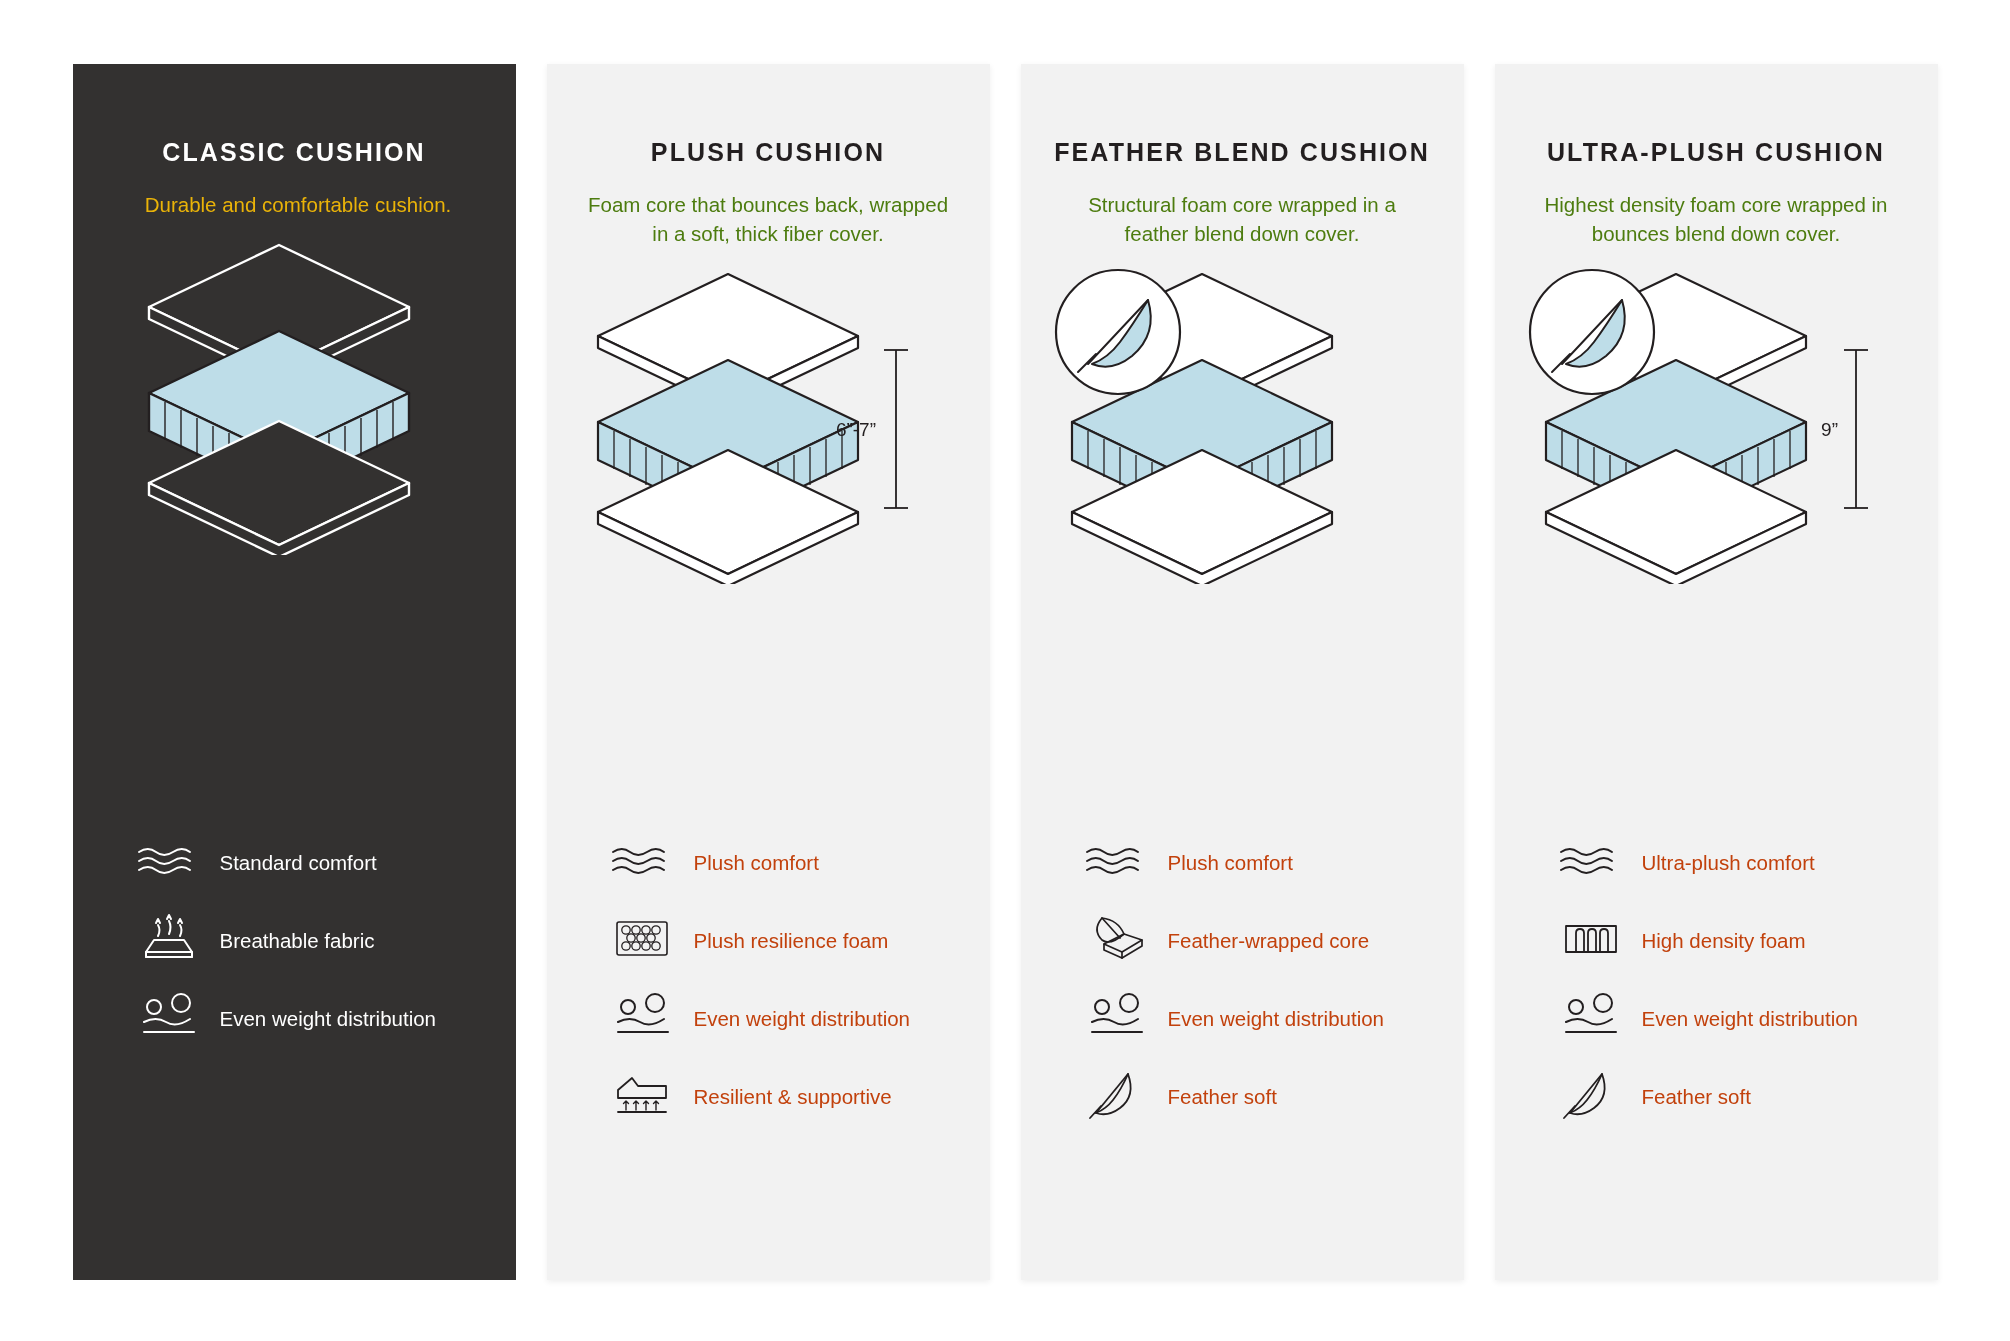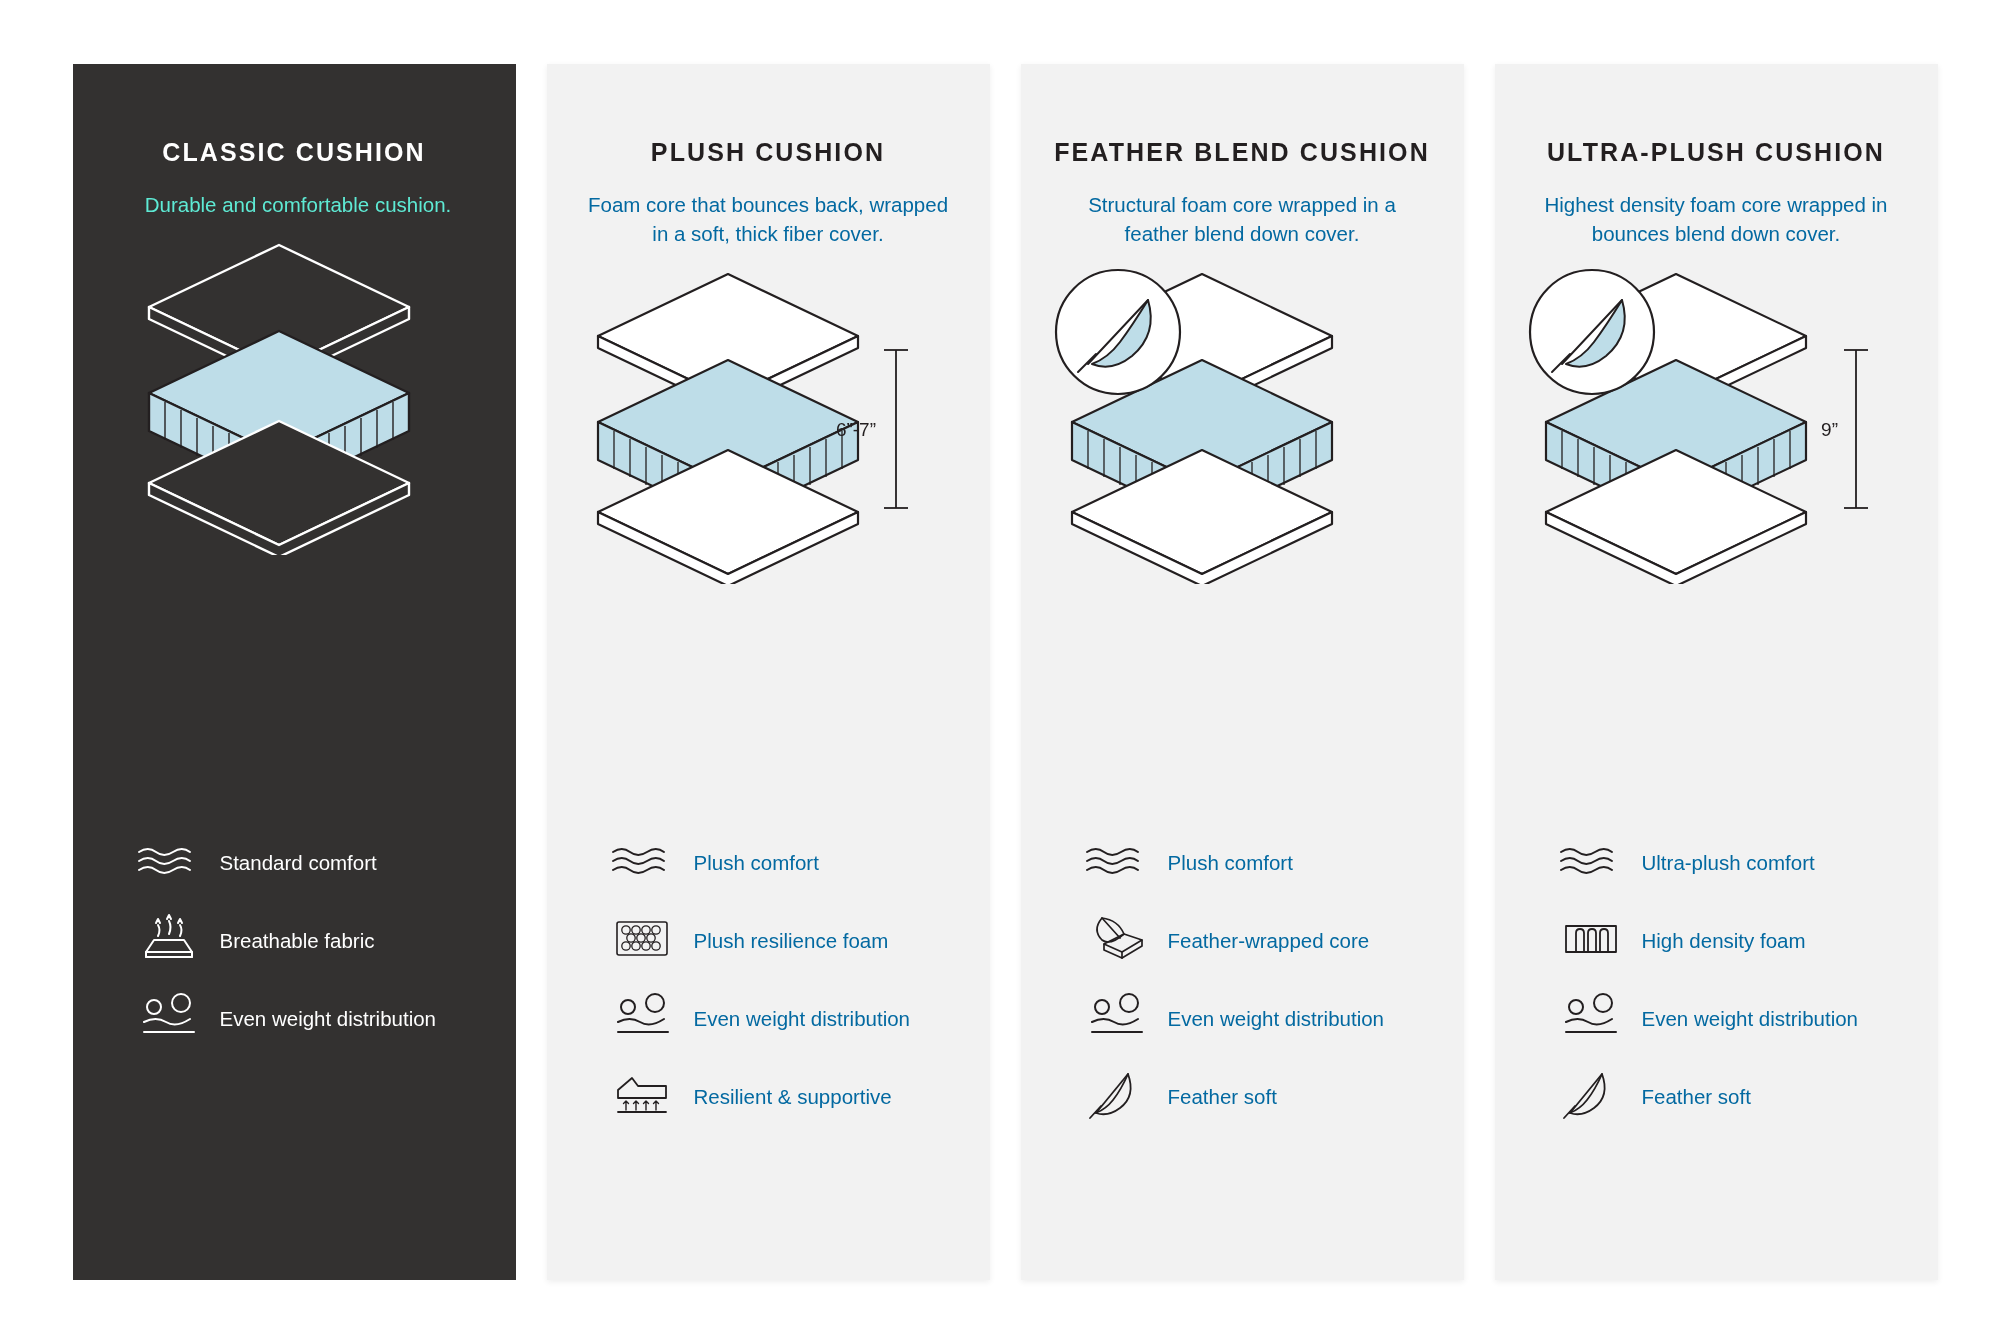--- a/index.html
+++ b/index.html
@@ -39,26 +39,26 @@
     color: #231f20;
     line-height: 1.28;
     margin: 0;
     padding: 72px 30px 0 30px;
     text-transform: uppercase;
   }
   .card.dark .card-title { color: #ffffff; }
   .card-desc {
     text-align: center;
     font-size: 20.5px;
-    color: #0369a1;
+    color: #4d7c0f;
     line-height: 1.42;
     margin: 0;
     padding: 22px 40px 0 40px;
   }
-  .card.dark .card-desc { color: #5eead4; padding-left: 55px; padding-right: 47px;}
+  .card.dark .card-desc { color: #eab308; padding-left: 55px; padding-right: 47px;}
 
   .illustration {
     position: relative;
     height: 330px;
     margin-top: 16px;
   }
   .illustration svg { display: block; margin: 0 auto; }
 
   .features {
     position: absolute;
@@ -75,21 +75,21 @@
   .feature-icon {
     width: 74px;
     min-width: 74px;
     height: 52px;
     display: flex;
     align-items: center;
     justify-content: flex-start;
   }
   .feature-label {
     font-size: 20.5px;
-    color: #0369a1;
+    color: #c2410c;
     line-height: 1.36;
     padding-left: 10px;
     padding-top: 6px;
   }
   .card.dark .feature-label { color: #ffffff; }
 
   .dim-label {
     font-size: 19px;
     fill: #231f20;
   }

